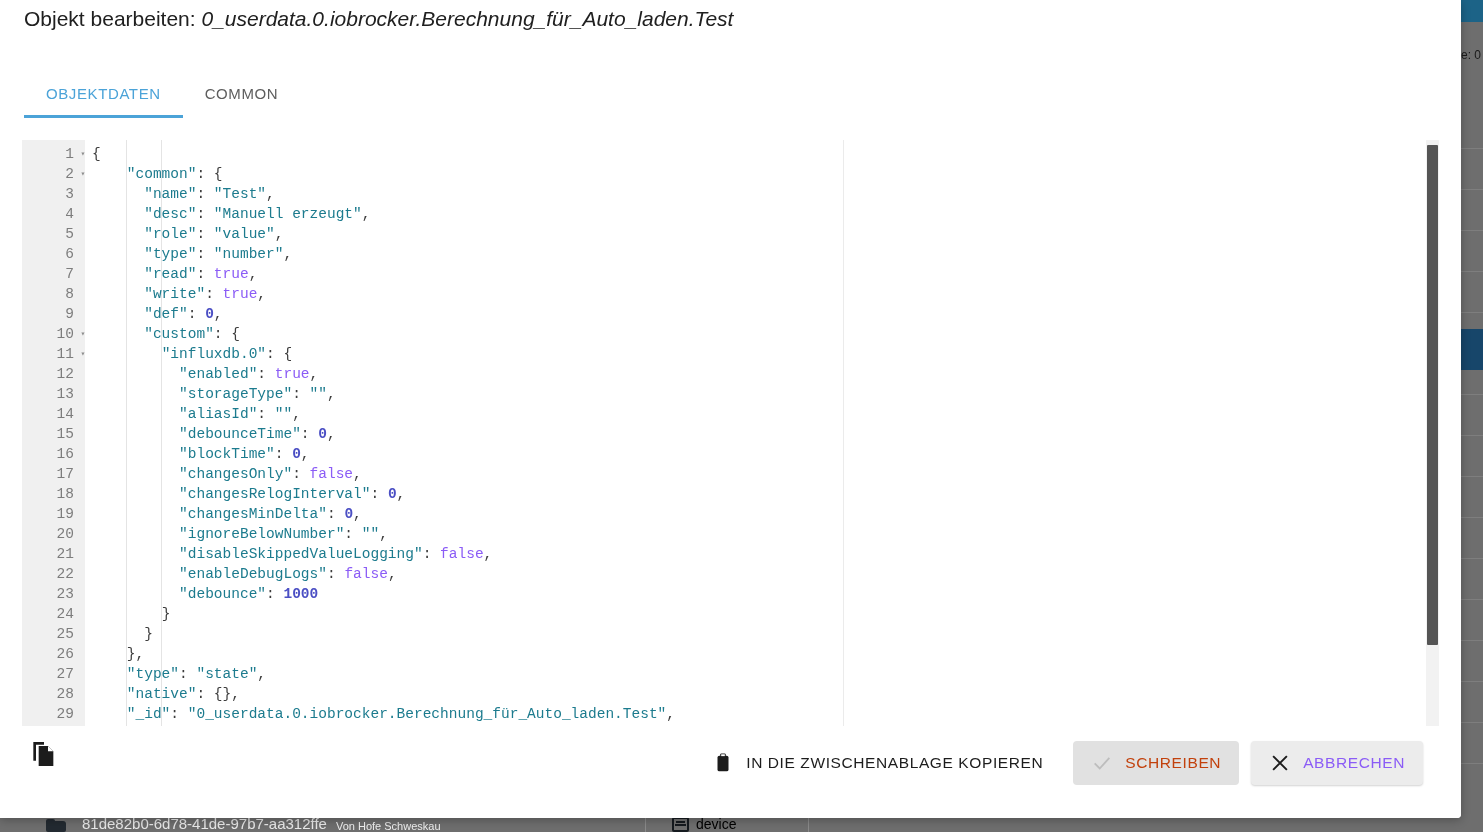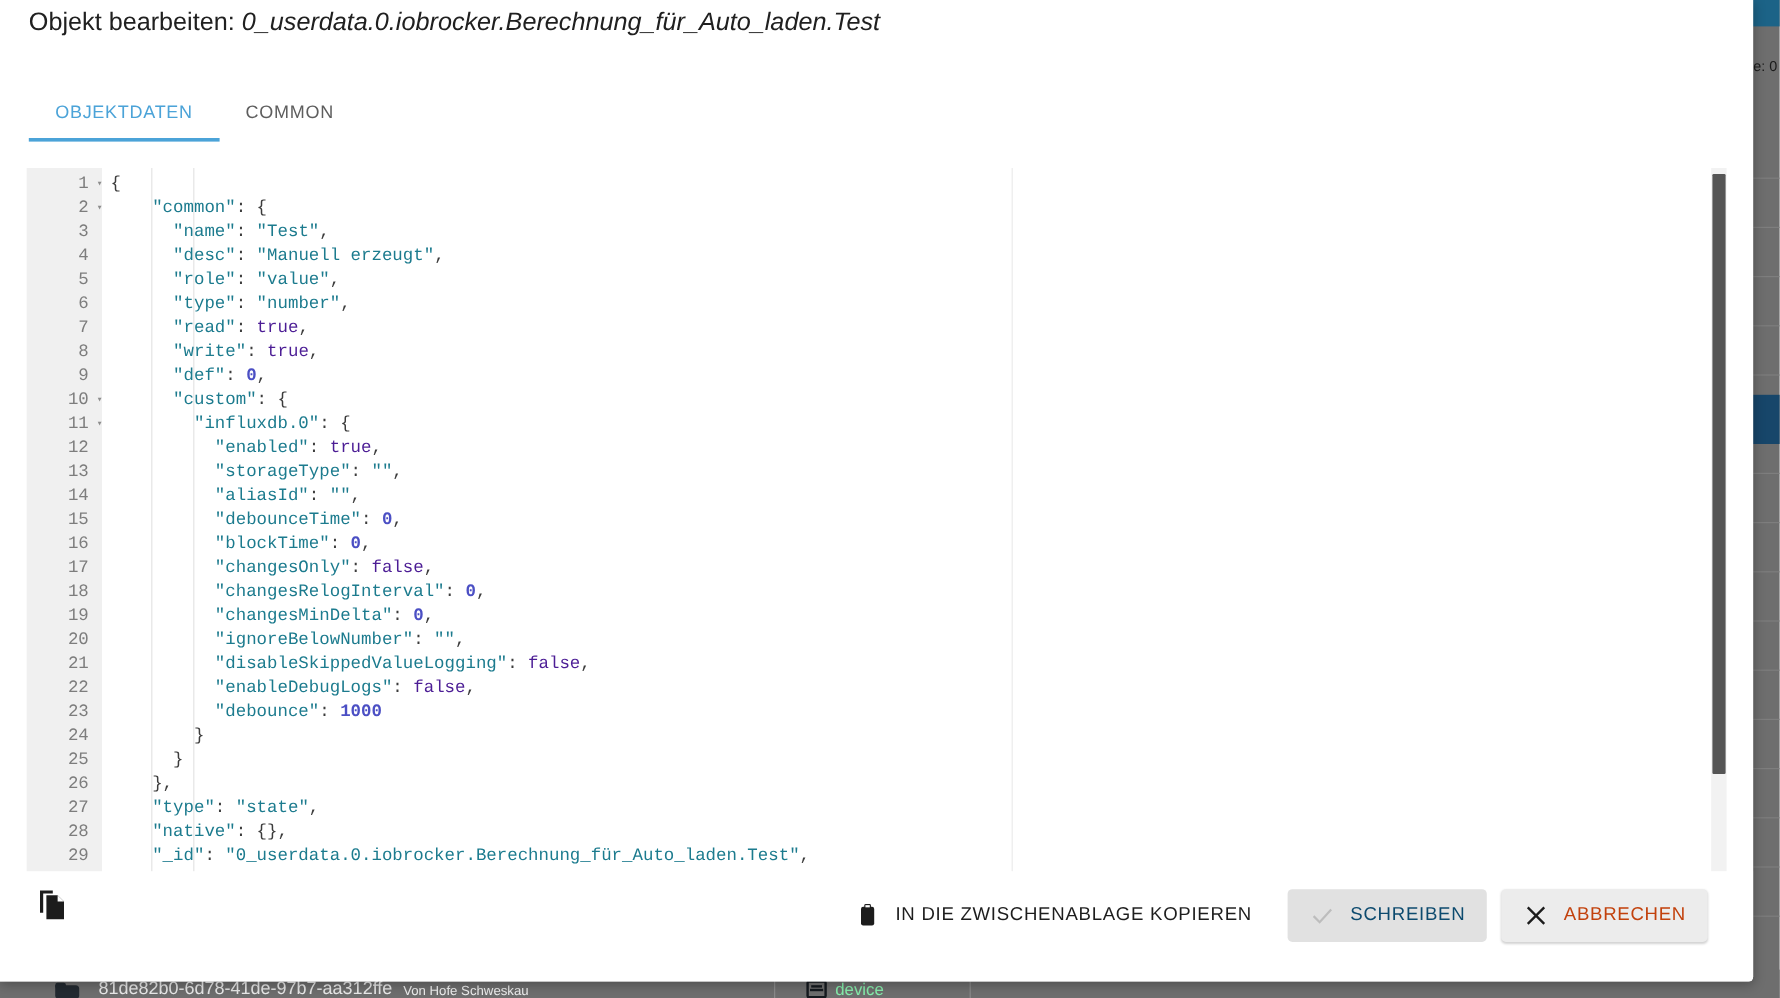--- a/index.html
+++ b/index.html
@@ -105,21 +105,21 @@
     content: "";
     position: absolute; left: 2px; top: 2px;
     width: 9px; height: 2px; background: #151a1f;
   }
   #bg-devicon:after {
     content: "";
     position: absolute; left: 1px; bottom: 1px;
     width: 11px; height: 3px;
     border-top: 2px solid #151a1f;
   }
-  #bg-devtext { font-size: 14px; color: #86efac; }
+  #bg-devtext { font-size: 14px; color: #000000; }
   #bg-divider {
     position: absolute;
     left: 645px; top: 0; bottom: 0;
     width: 1px; background: #8a8a8a;
   }
   #bg-divider2 {
     position: absolute;
     left: 808px; top: 0; bottom: 0;
     width: 1px; background: #8a8a8a;
   }
@@ -246,21 +246,21 @@
   
   .guide {
     position: absolute;
     top: 0; bottom: 0;
     width: 1px;
     background: #e4e4e4;
   }
   
   .k  { color: #1c7b8e; }   
   .s  { color: #1c7b8e; }   
-  .b  { color: #4c1d95; }   
+  .b  { color: #8b5cf6; }   
   .n  { color: #4b4fc4; font-weight: bold; }  
   .p  { color: #3c3c3c; }   
 
   
   #scroll-track {
     position: absolute;
     right: 0; top: 0;
     width: 13px; height: 100%;
     background: #f2f2f2;
   }
@@ -308,26 +308,26 @@
     letter-spacing: 0.6px;
     text-transform: uppercase;
     font-family: "Liberation Sans", sans-serif;
     color: #1d1d1d;
     cursor: pointer;
     white-space: nowrap;
   }
   .btn.flat { background: transparent; }
   .btn.disabled {
     background: #e1e1e1;
-    color: #0c4a6e;
+    color: #c2410c;
     cursor: default;
   }
   .btn.raised {
     background: #ececec;
-    color: #c2410c;
+    color: #8b5cf6;
     box-shadow: 0 1px 2px rgba(0,0,0,0.18);
   }
   .ic { width: 22px; height: 22px; flex: 0 0 22px; }
 </style>
 </head>
 <body>
 
 <div id="bg-app">
   <div id="bg-topbar"></div>
   <div id="bg-subtext">se: 0</div>

